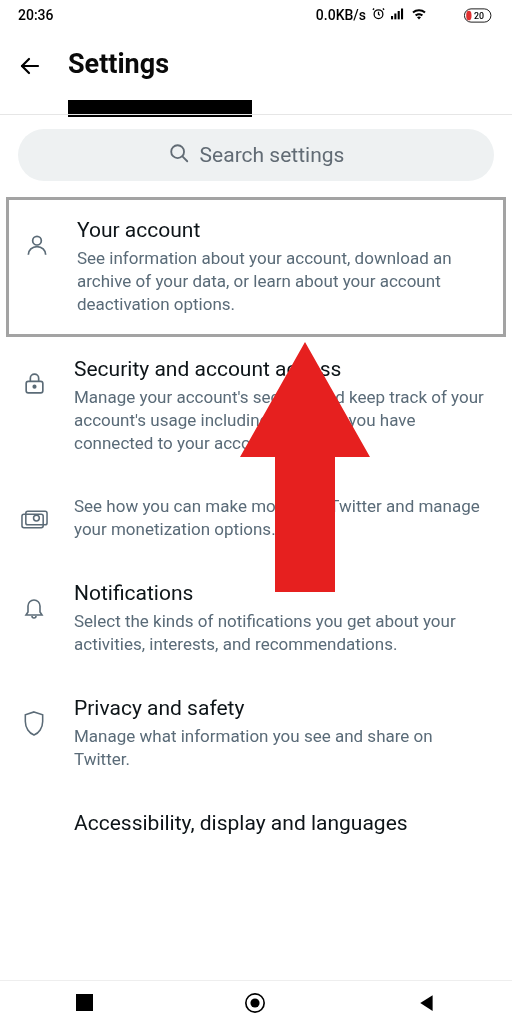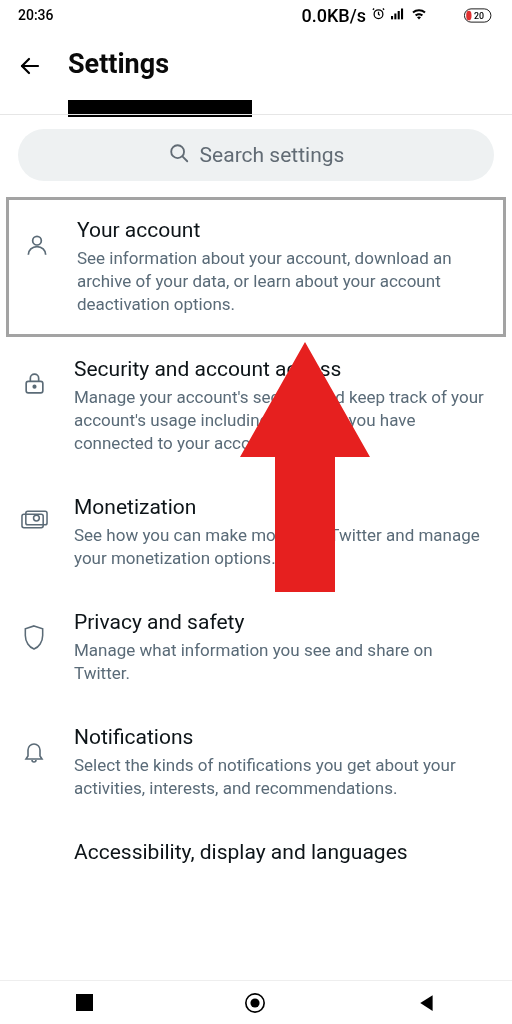--- a/index.html
+++ b/index.html
@@ -15,21 +15,21 @@
       height: 30px;
       display: flex;
       justify-content: space-between;
       align-items: center;
       padding: 0 18px;
       font-size: 14px;
       font-weight: 500;
       color: #000;
     }
     .status-right { display: flex; align-items: center; gap: 5px; }
-    .status-right .net { font-size: 18px; }
+    .status-right .net { font-size: 14px; }
     .header {
       display: flex;
       align-items: flex-start;
       padding: 18px 18px 6px 18px;
       gap: 26px;
     }
     .back-arrow { flex-shrink: 0; margin-top: 6px; }
     .header-text { display: flex; flex-direction: column; gap: 20px; }
     .page-title { font-size: 27px; font-weight: 700; color: #0a0a0a; }
     .username-redacted {
@@ -200,47 +200,46 @@
 
     <div class="item">
       <span class="icon-slot">
         <svg width="27" height="22" viewBox="0 0 28 20" fill="none" stroke="#5b6b77" stroke-width="1.6">
             <rect x="1" y="4" width="22" height="14" rx="2"></rect>
             <rect x="5" y="1" width="22" height="14" rx="2"></rect>
             <circle cx="16" cy="8" r="3"></circle>
           </svg>
       </span>
       <div class="item-text">
-        <div class="item-title">Monetization</div>
         <div class="item-desc">See how you can make money on Twitter and manage your monetization options.</div>
-      </div>
-    </div>
-
-    <div class="item">
-      <span class="icon-slot">
-        <svg width="24" height="27" viewBox="0 0 24 28" fill="none" stroke="#5b6b77" stroke-width="1.6">
-            <path d="M12 2l9 3v7c0 6.5-4 12-9 14-5-2-9-7.5-9-14V5l9-3z"></path>
-          </svg>
-      </span>
-      <div class="item-text">
-        <div class="item-title">Privacy and safety</div>
-        <div class="item-desc">Manage what information you see and share on Twitter.</div>
       </div>
     </div>
 
     <div class="item">
       <span class="icon-slot">
         <svg width="24" height="26" viewBox="0 0 24 26" fill="none" stroke="#5b6b77" stroke-width="1.6">
             <path d="M18 17V11a6 6 0 1 0-12 0v6l-2 3h16l-2-3z"></path>
             <path d="M10 21a2 2 0 0 0 4 0"></path>
           </svg>
       </span>
       <div class="item-text">
         <div class="item-title">Notifications</div>
         <div class="item-desc">Select the kinds of notifications you get about your activities, interests, and recommendations.</div>
+      </div>
+    </div>
+
+    <div class="item">
+      <span class="icon-slot">
+        <svg width="24" height="27" viewBox="0 0 24 28" fill="none" stroke="#5b6b77" stroke-width="1.6">
+            <path d="M12 2l9 3v7c0 6.5-4 12-9 14-5-2-9-7.5-9-14V5l9-3z"></path>
+          </svg>
+      </span>
+      <div class="item-text">
+        <div class="item-title">Privacy and safety</div>
+        <div class="item-desc">Manage what information you see and share on Twitter.</div>
       </div>
     </div>
 
     <div class="item" style="padding-bottom:0;">
       <span class="icon-slot"></span>
       <div class="item-text">
         <div class="item-title">Accessibility, display and languages</div>
       </div>
     </div>
 

